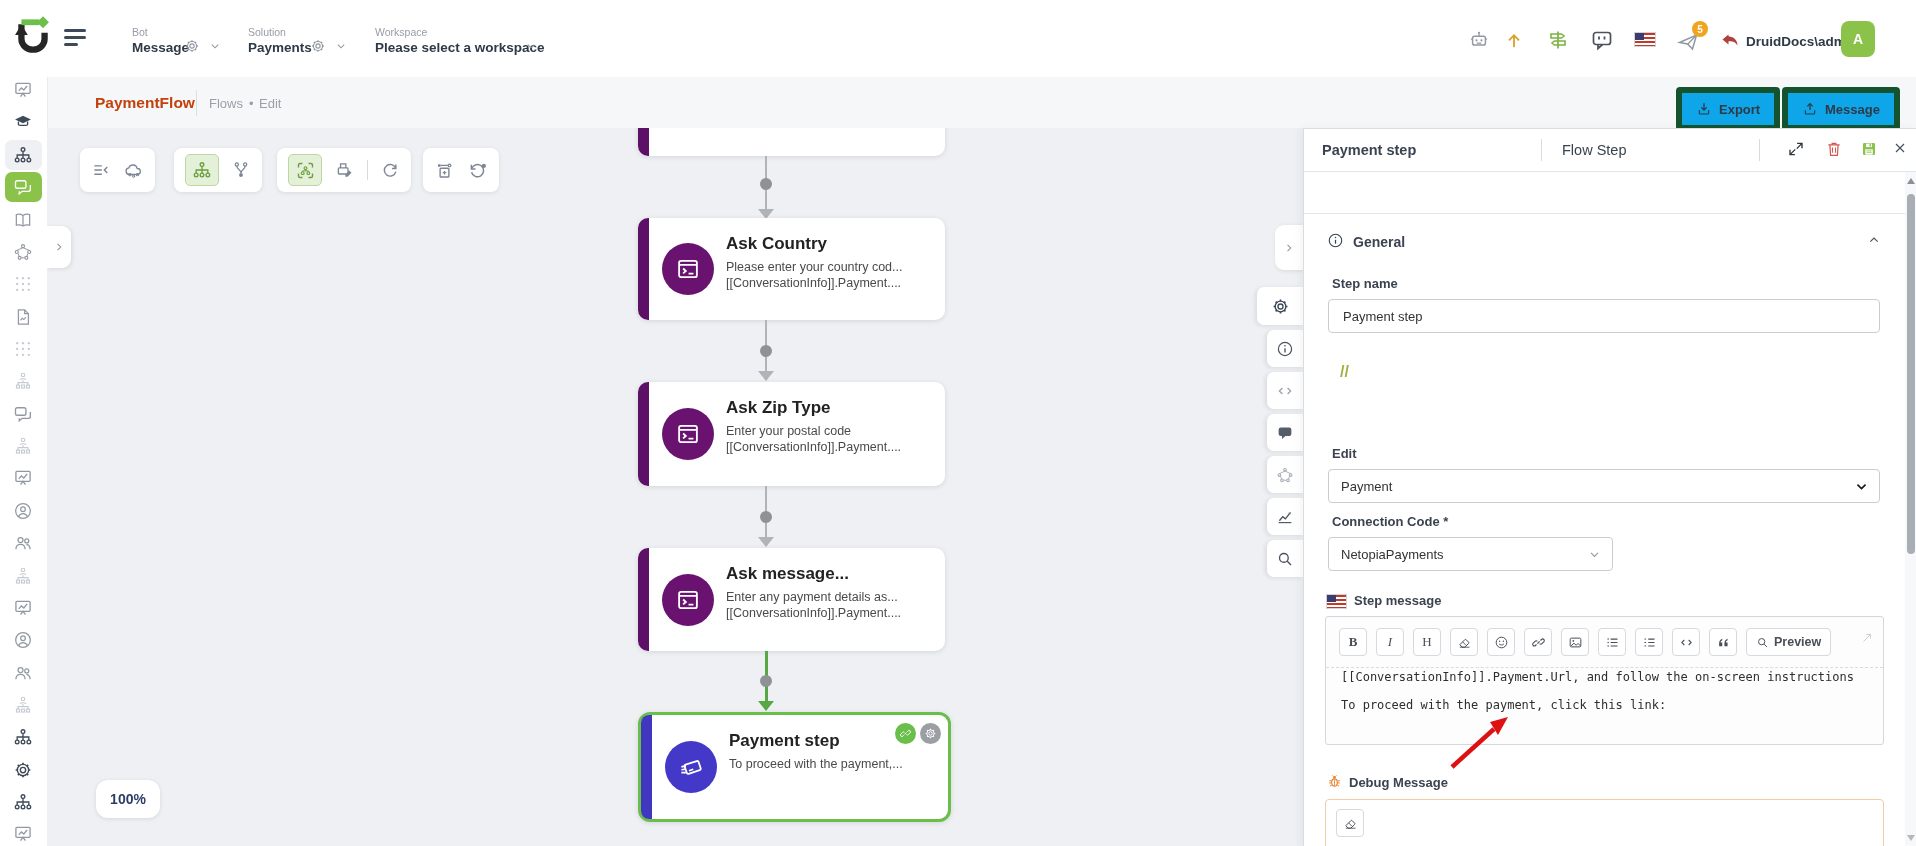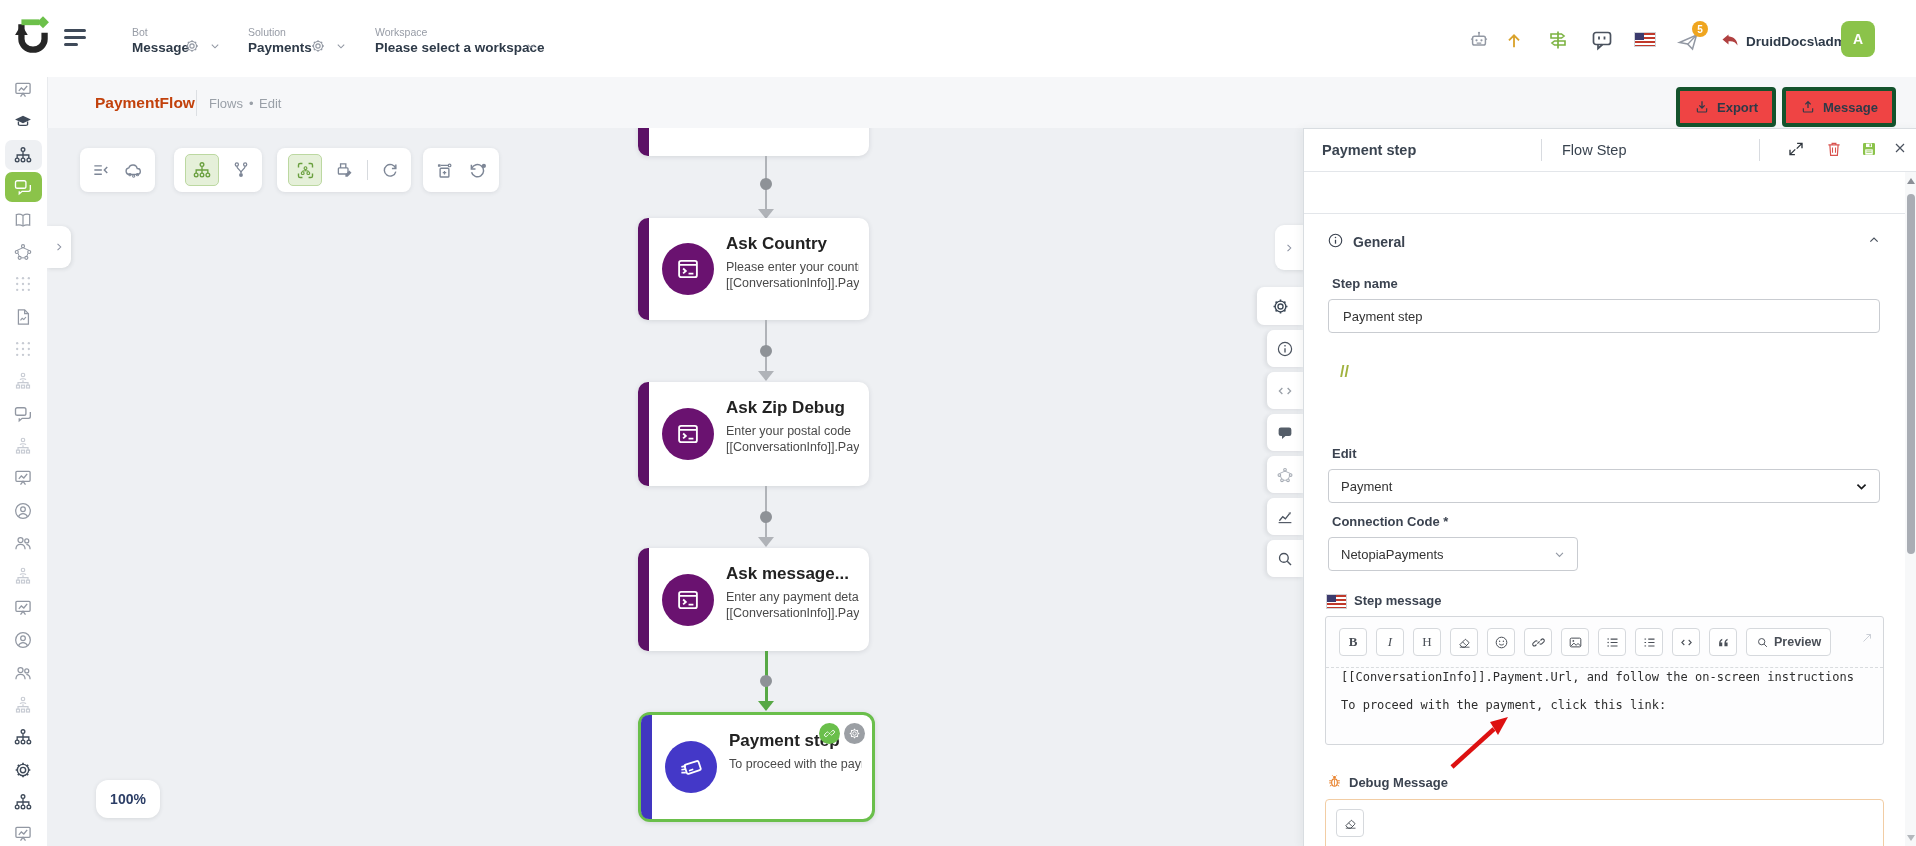--- a/index.html
+++ b/index.html
@@ -15,36 +15,36 @@
   .hline{height:2.6px;background:#3f4a59;border-radius:2px;margin-bottom:4.6px;}
   .badge{background:#efa51f;color:#fff;border-radius:50%;width:16px;height:16px;font-size:10px;font-weight:bold;display:flex;align-items:center;justify-content:center;}
   .avatar{width:34px;height:36px;background:#8bc34a;border-radius:8px;color:#fff;font-weight:bold;font-size:14px;display:flex;align-items:center;justify-content:center;}
   .flag{width:20px;height:13px;background:repeating-linear-gradient(180deg,#c0392b 0 2px,#fff 2px 4px);position:relative;box-shadow:0 0 0 1px #d0d3d8;}
   .flag::after{content:"";position:absolute;left:0;top:0;width:45%;height:54%;background:#3c3b6e;}
 
   
   .secbar{left:47px;top:77px;width:1869px;height:51px;background:#f6f7f9;border-bottom:1px solid #e4e7ea;}
   .crumb-title{font-size:15.5px;font-weight:bold;color:#c2410c;}
   .crumb{font-size:13px;color:#9aa0a8;}
-  .btn{display:flex;align-items:center;gap:7px;background:#ef4444;border:4px solid #14532d;border-radius:4px;height:32px;padding:0 14px;font-size:13px;color:#2e3a48;font-weight:bold;}
+  .btn{display:flex;align-items:center;gap:7px;background:#0ea5e9;border:6px solid #14532d;border-radius:4px;height:32px;padding:0 14px;font-size:13px;color:#2e3a48;font-weight:bold;}
 
   
   .sidebar{left:0;top:77px;width:47px;height:769px;background:#fff;border-right:1px solid #e8eaed;overflow:hidden;}
   .sbi{left:12px;width:22px;height:22px;display:flex;align-items:center;justify-content:center;}
   .sb-block{left:5px;width:37px;height:30px;border-radius:7px;}
 
   
   .canvas{left:47px;top:128px;width:1256px;height:718px;background:#eef0f3;overflow:hidden;}
   .tgroup{background:#fff;border-radius:8px;box-shadow:0 1px 4px rgba(40,50,60,.10);display:flex;align-items:center;gap:12px;padding:0 11px;height:44px;}
   .tg-green{background:#e5f0d9;border:1px solid #bcd8a1;border-radius:5px;width:32px;height:30px;display:flex;align-items:center;justify-content:center;color:#699f3e;}
   .tg-ic{color:#7d8696;display:flex;}
   .tg-div{width:1px;height:20px;background:#d7dade;}
   .search{display:flex;align-items:center;background:#fff;border:1px solid #cfd3d8;border-radius:4px;height:32px;padding:0 10px;}
   .search input{border:0;outline:0;flex:1;font-size:13px;color:#555;font-family:"Liberation Sans",sans-serif;background:transparent;}
-  .node{left:591px;width:231px;background:#fff;border-radius:10px;box-shadow:0 1px 5px rgba(40,50,60,.13);}
+  .node{left:591px;width:307px;background:#fff;border-radius:10px;box-shadow:0 1px 5px rgba(40,50,60,.13);}
   .node-bar{position:absolute;left:0;top:0;bottom:0;width:11px;background:#5c1166;border-radius:10px 0 0 10px;}
   .node-sel{border:3px solid #6abf4b;border-radius:12px;}
   .node-sel .node-bar{background:#4136c0;border-radius:8px 0 0 8px;}
   .node-icon{position:absolute;left:24px;top:50%;transform:translateY(-50%);width:52px;height:52px;border-radius:50%;background:#6a1270;display:flex;align-items:center;justify-content:center;color:#fff;}
   .node-sel .node-icon{background:#4438c8;}
   .node-body{margin-left:88px;padding:16px 10px 10px 0;}
   .node-title{font-size:17px;font-weight:bold;color:#222;margin-bottom:5px;}
   .node-line{font-size:12.5px;color:#4a4a4a;line-height:16px;white-space:nowrap;overflow:hidden;}
   .conn{left:718px;width:2px;background:#b0b3b8;}
   .conn-dot{left:713px;width:12px;height:12px;border-radius:50%;background:#8e9297;}
@@ -654,21 +654,21 @@
     <div class="ab conn-arrow" style="top:243px"></div>
 
     <div class="ab node" style="top:254px;height:104px">
       <div class="node-bar"></div>
       <div class="node-icon">
           <svg class="isv" width="26" height="26">
             <use href="#s-terminal"></use>
           </svg>
         </div>
       <div class="node-body">
-        <div class="node-title">Ask Zip Debug</div>
+        <div class="node-title">Ask Zip Type</div>
         <div class="node-line">Enter your postal code</div>
         <div class="node-line">[[ConversationInfo]].Payment....</div>
       </div>
     </div>
 
     <div class="ab conn" style="top:358px;height:52px"></div>
     <div class="ab conn-dot" style="top:383px"></div>
     <div class="ab conn-arrow" style="top:409px"></div>
 
     <div class="ab node" style="top:420px;height:103px">
@@ -809,21 +809,21 @@
     <div class="ab finput" style="left:24px;top:340px;width:552px">
       <span>Payment</span>
       <span class="ab" style="right:10px;top:9px;color:#17191c">
           <svg class="isv" width="15" height="15" viewBox="0 0 24 24">
             <path d="M5.5,9 12,15.5 18.5,9" fill="none" stroke="currentColor" stroke-width="2.6"></path>
           </svg>
         </span>
     </div>
 
     <div class="ab flabel" style="left:28px;top:385px">Connection Code *</div>
-    <div class="ab finput" style="left:24px;top:408px;width:250px">
+    <div class="ab finput" style="left:24px;top:408px;width:285px">
       <span>NetopiaPayments</span>
       <span class="ab g" style="right:10px;top:9px">
           <svg class="isv" width="15" height="15">
             <use href="#s-chevdown"></use>
           </svg>
         </span>
     </div>
 
     <div class="ab" style="left:23px;top:466px">
         <div class="flag" style="width:19px;height:13px"></div>

